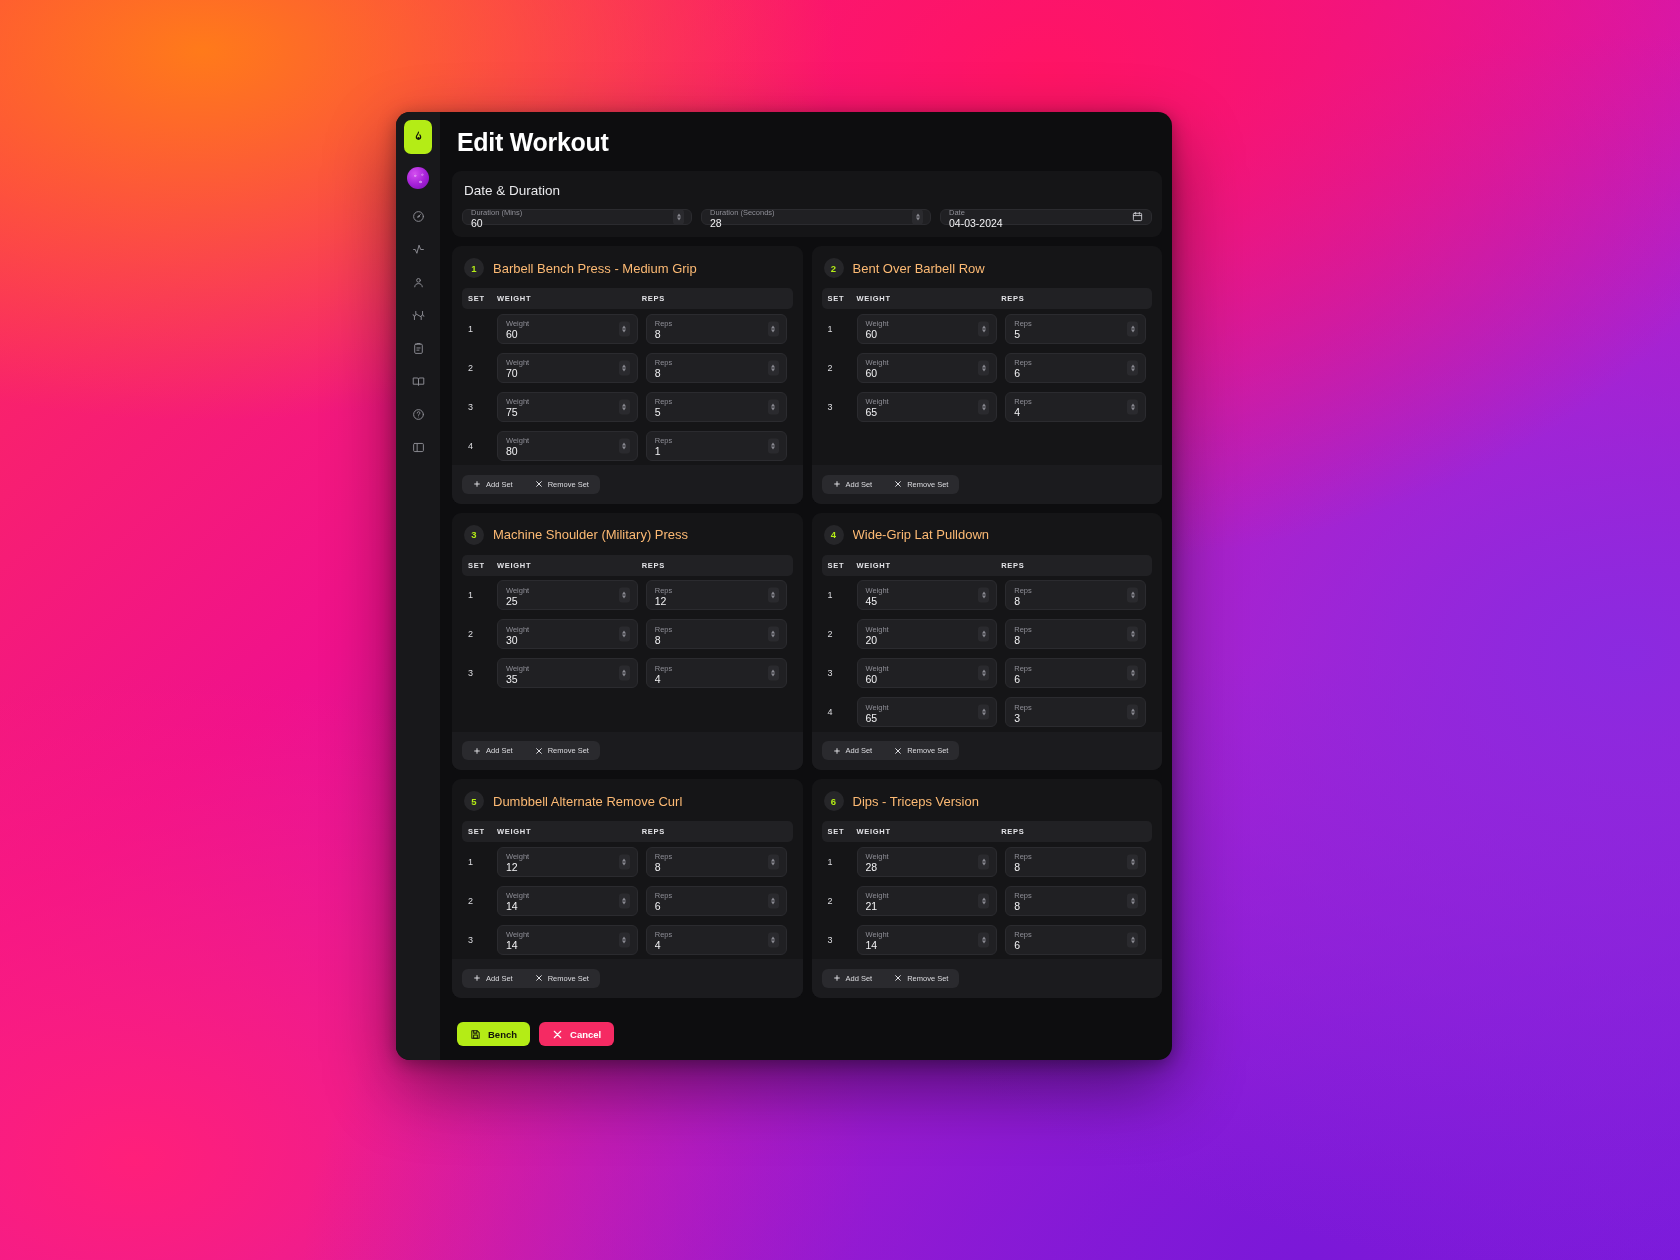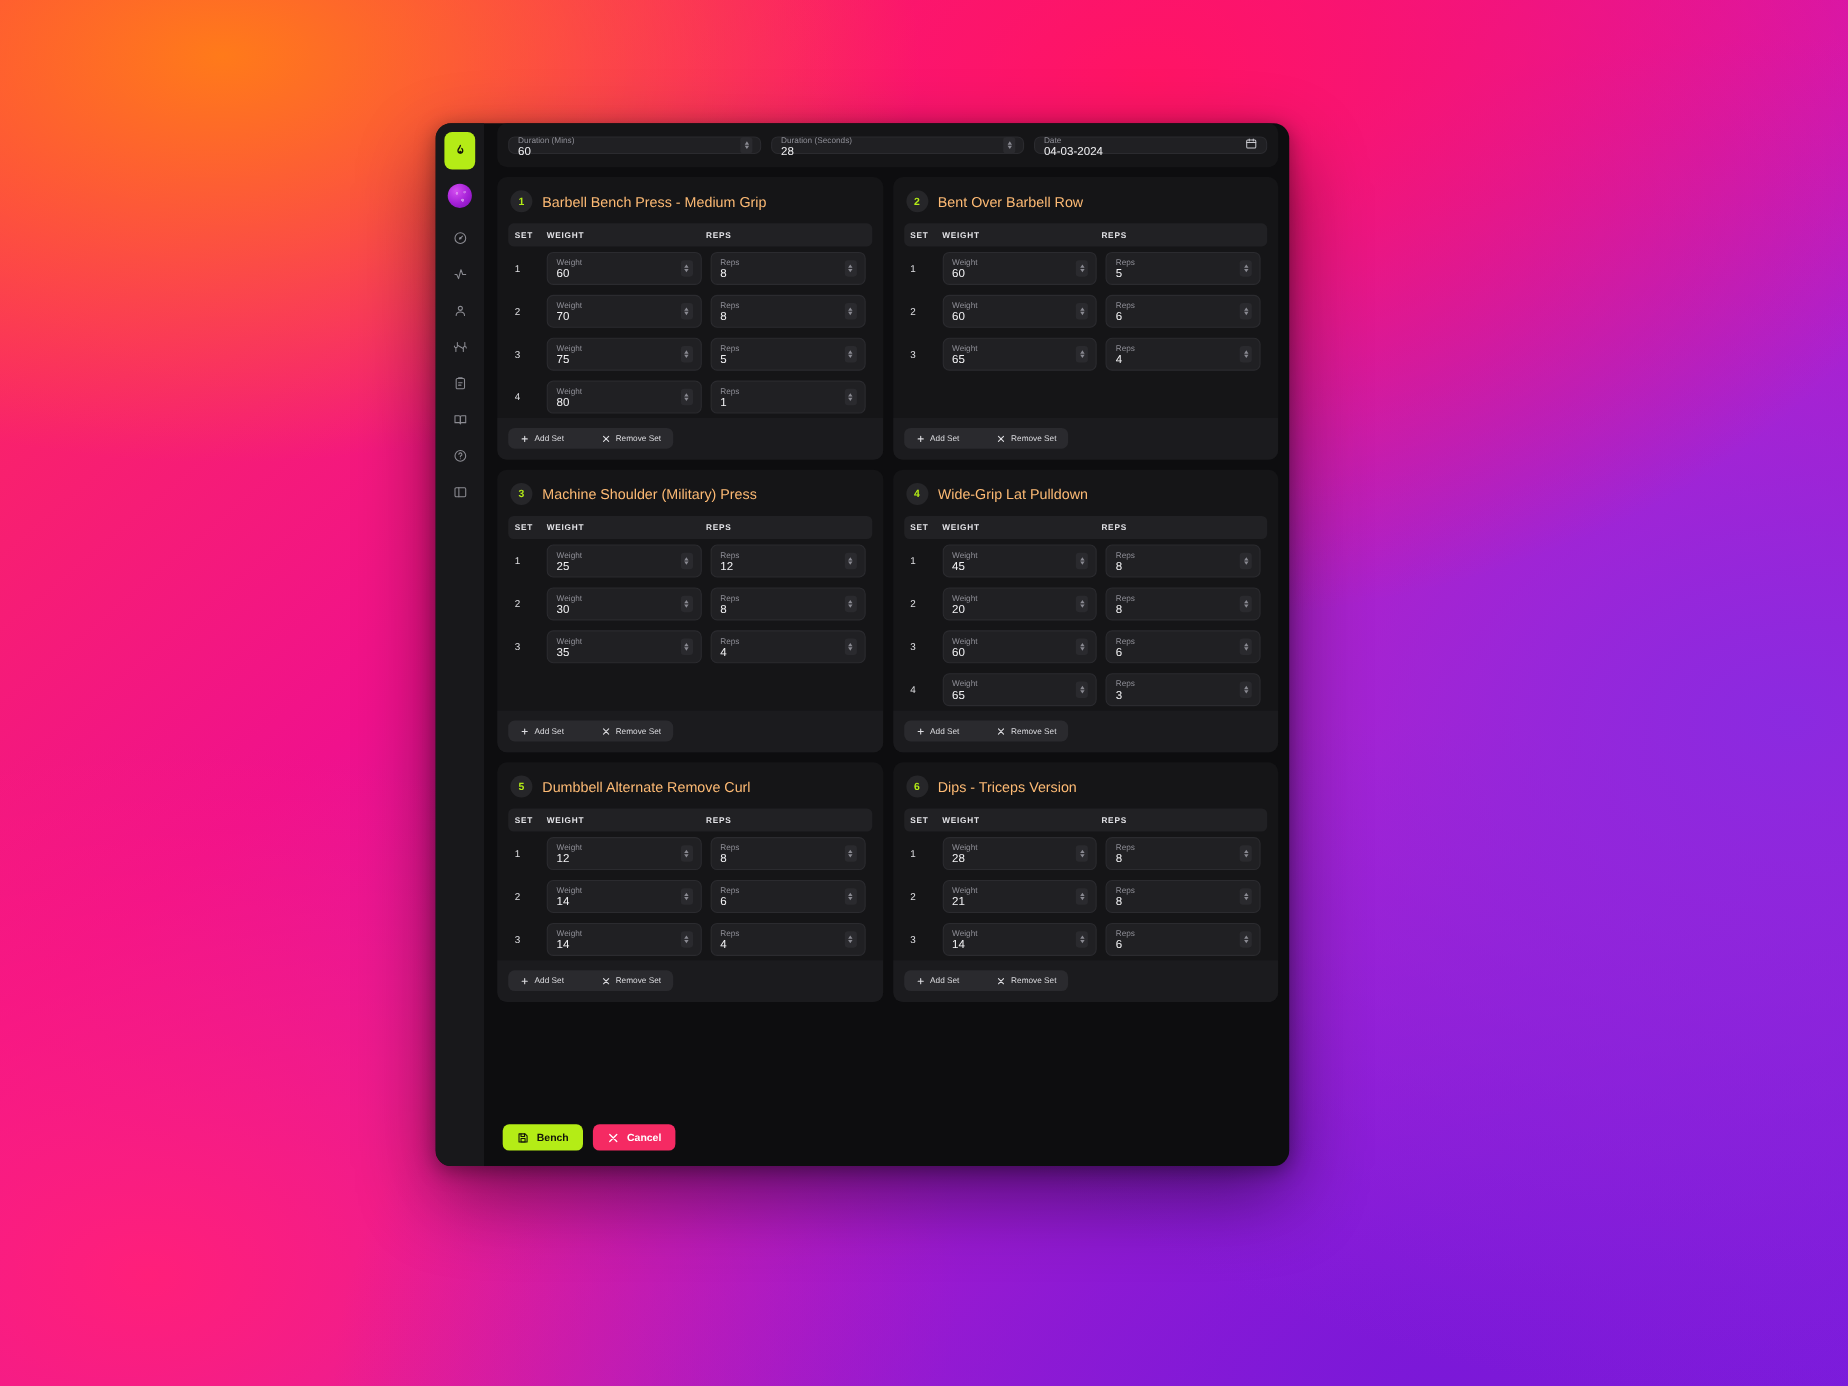--- a/index.html
+++ b/index.html
@@ -283,21 +283,21 @@
   }
 
   .card-foot {
     padding: 9px 10px 10px 10px;
     background: #1b1b1e;
     margin-top: auto;
   }
   .foot-pill {
     display: inline-flex;
     align-items: center;
-    gap: 12px;
+    gap: 0;
     background: #2a2a2e;
     border-radius: 6px;
     padding: 0;
     height: 19px;
     overflow: hidden;
     text-align: right;
   }
   .pill-btn {
     display: flex;
     align-items: center;
@@ -423,22 +423,24 @@
           <rect x="3" y="4.5" width="18" height="15" rx="2"></rect>
             <path d="M9.5 4.5v15"></path>
         </svg>
       </span>
     </div>
 
   </div>
 
   <div class="main">
 
+    <div class="page-title">Edit Workout</div>
 
     <div class="panel">
+      <div class="panel-title">Date &amp; Duration</div>
       <div class="field-row">
 
         <div class="field f-mins">
           <div class="field-label">Duration (Mins)</div>
           <div class="field-value">60</div>
           <div class="spinner">
               <i class="up"></i>
               <i class="down"></i>
             </div>
         </div>

